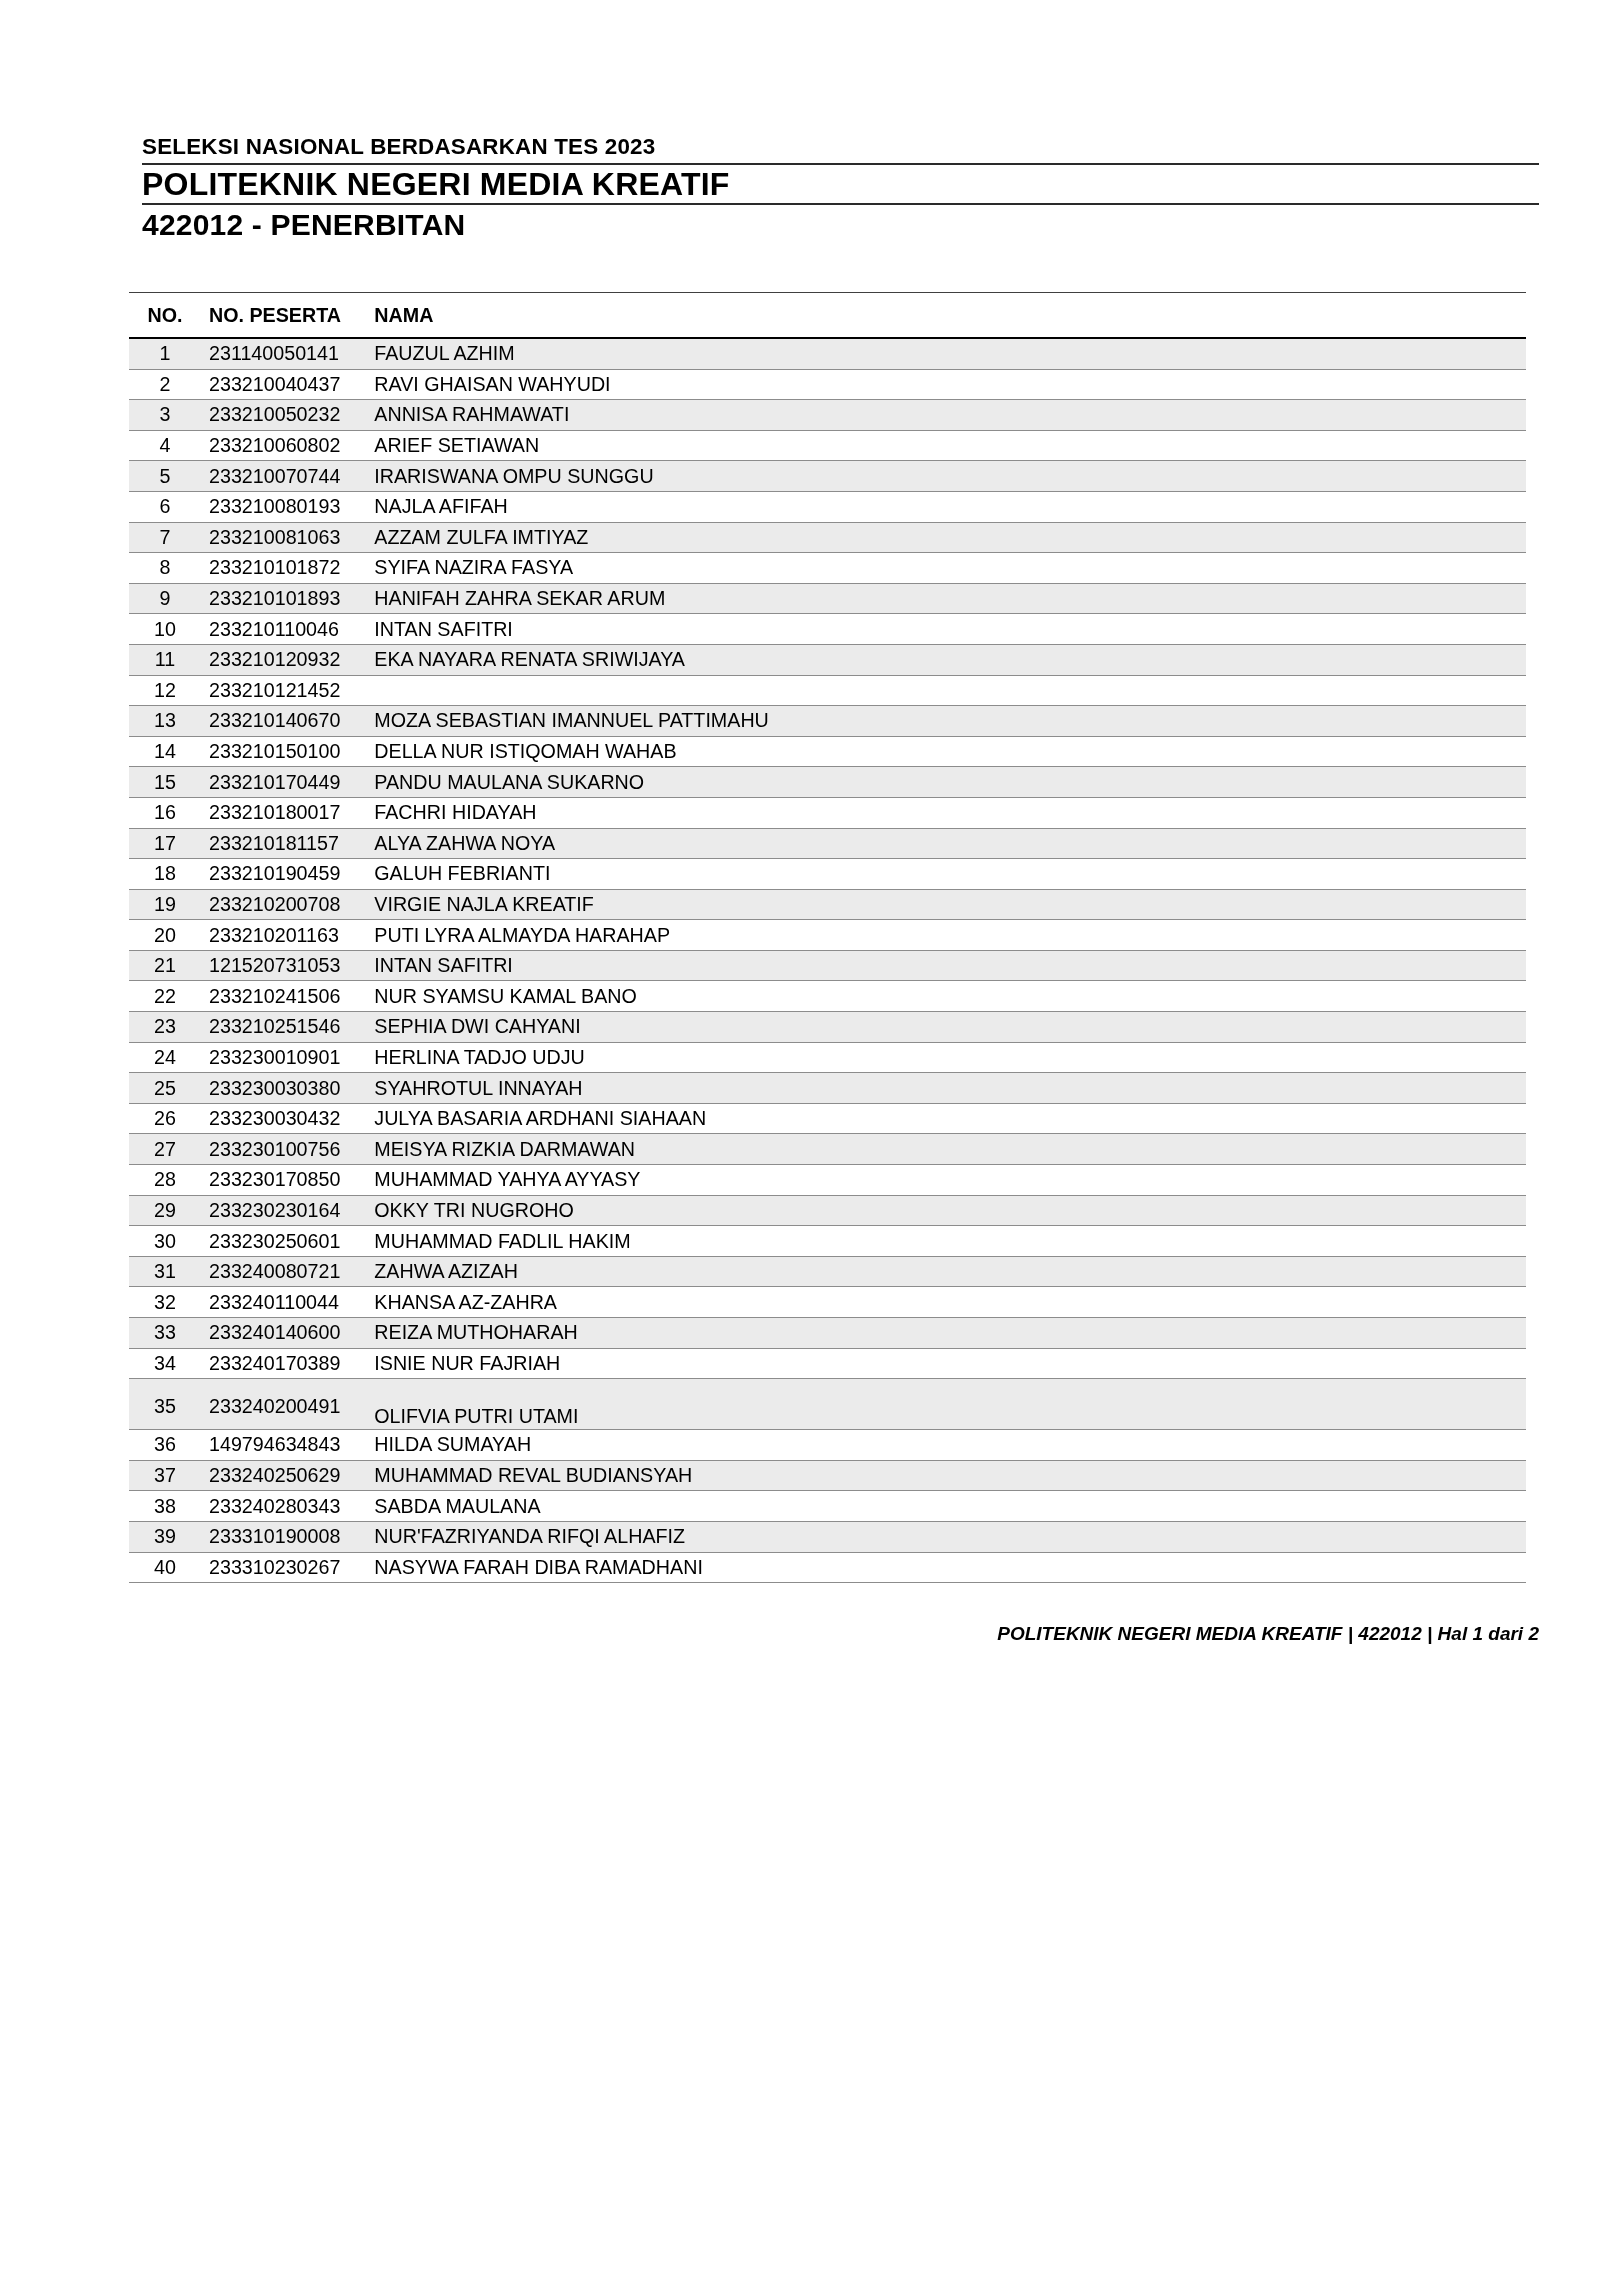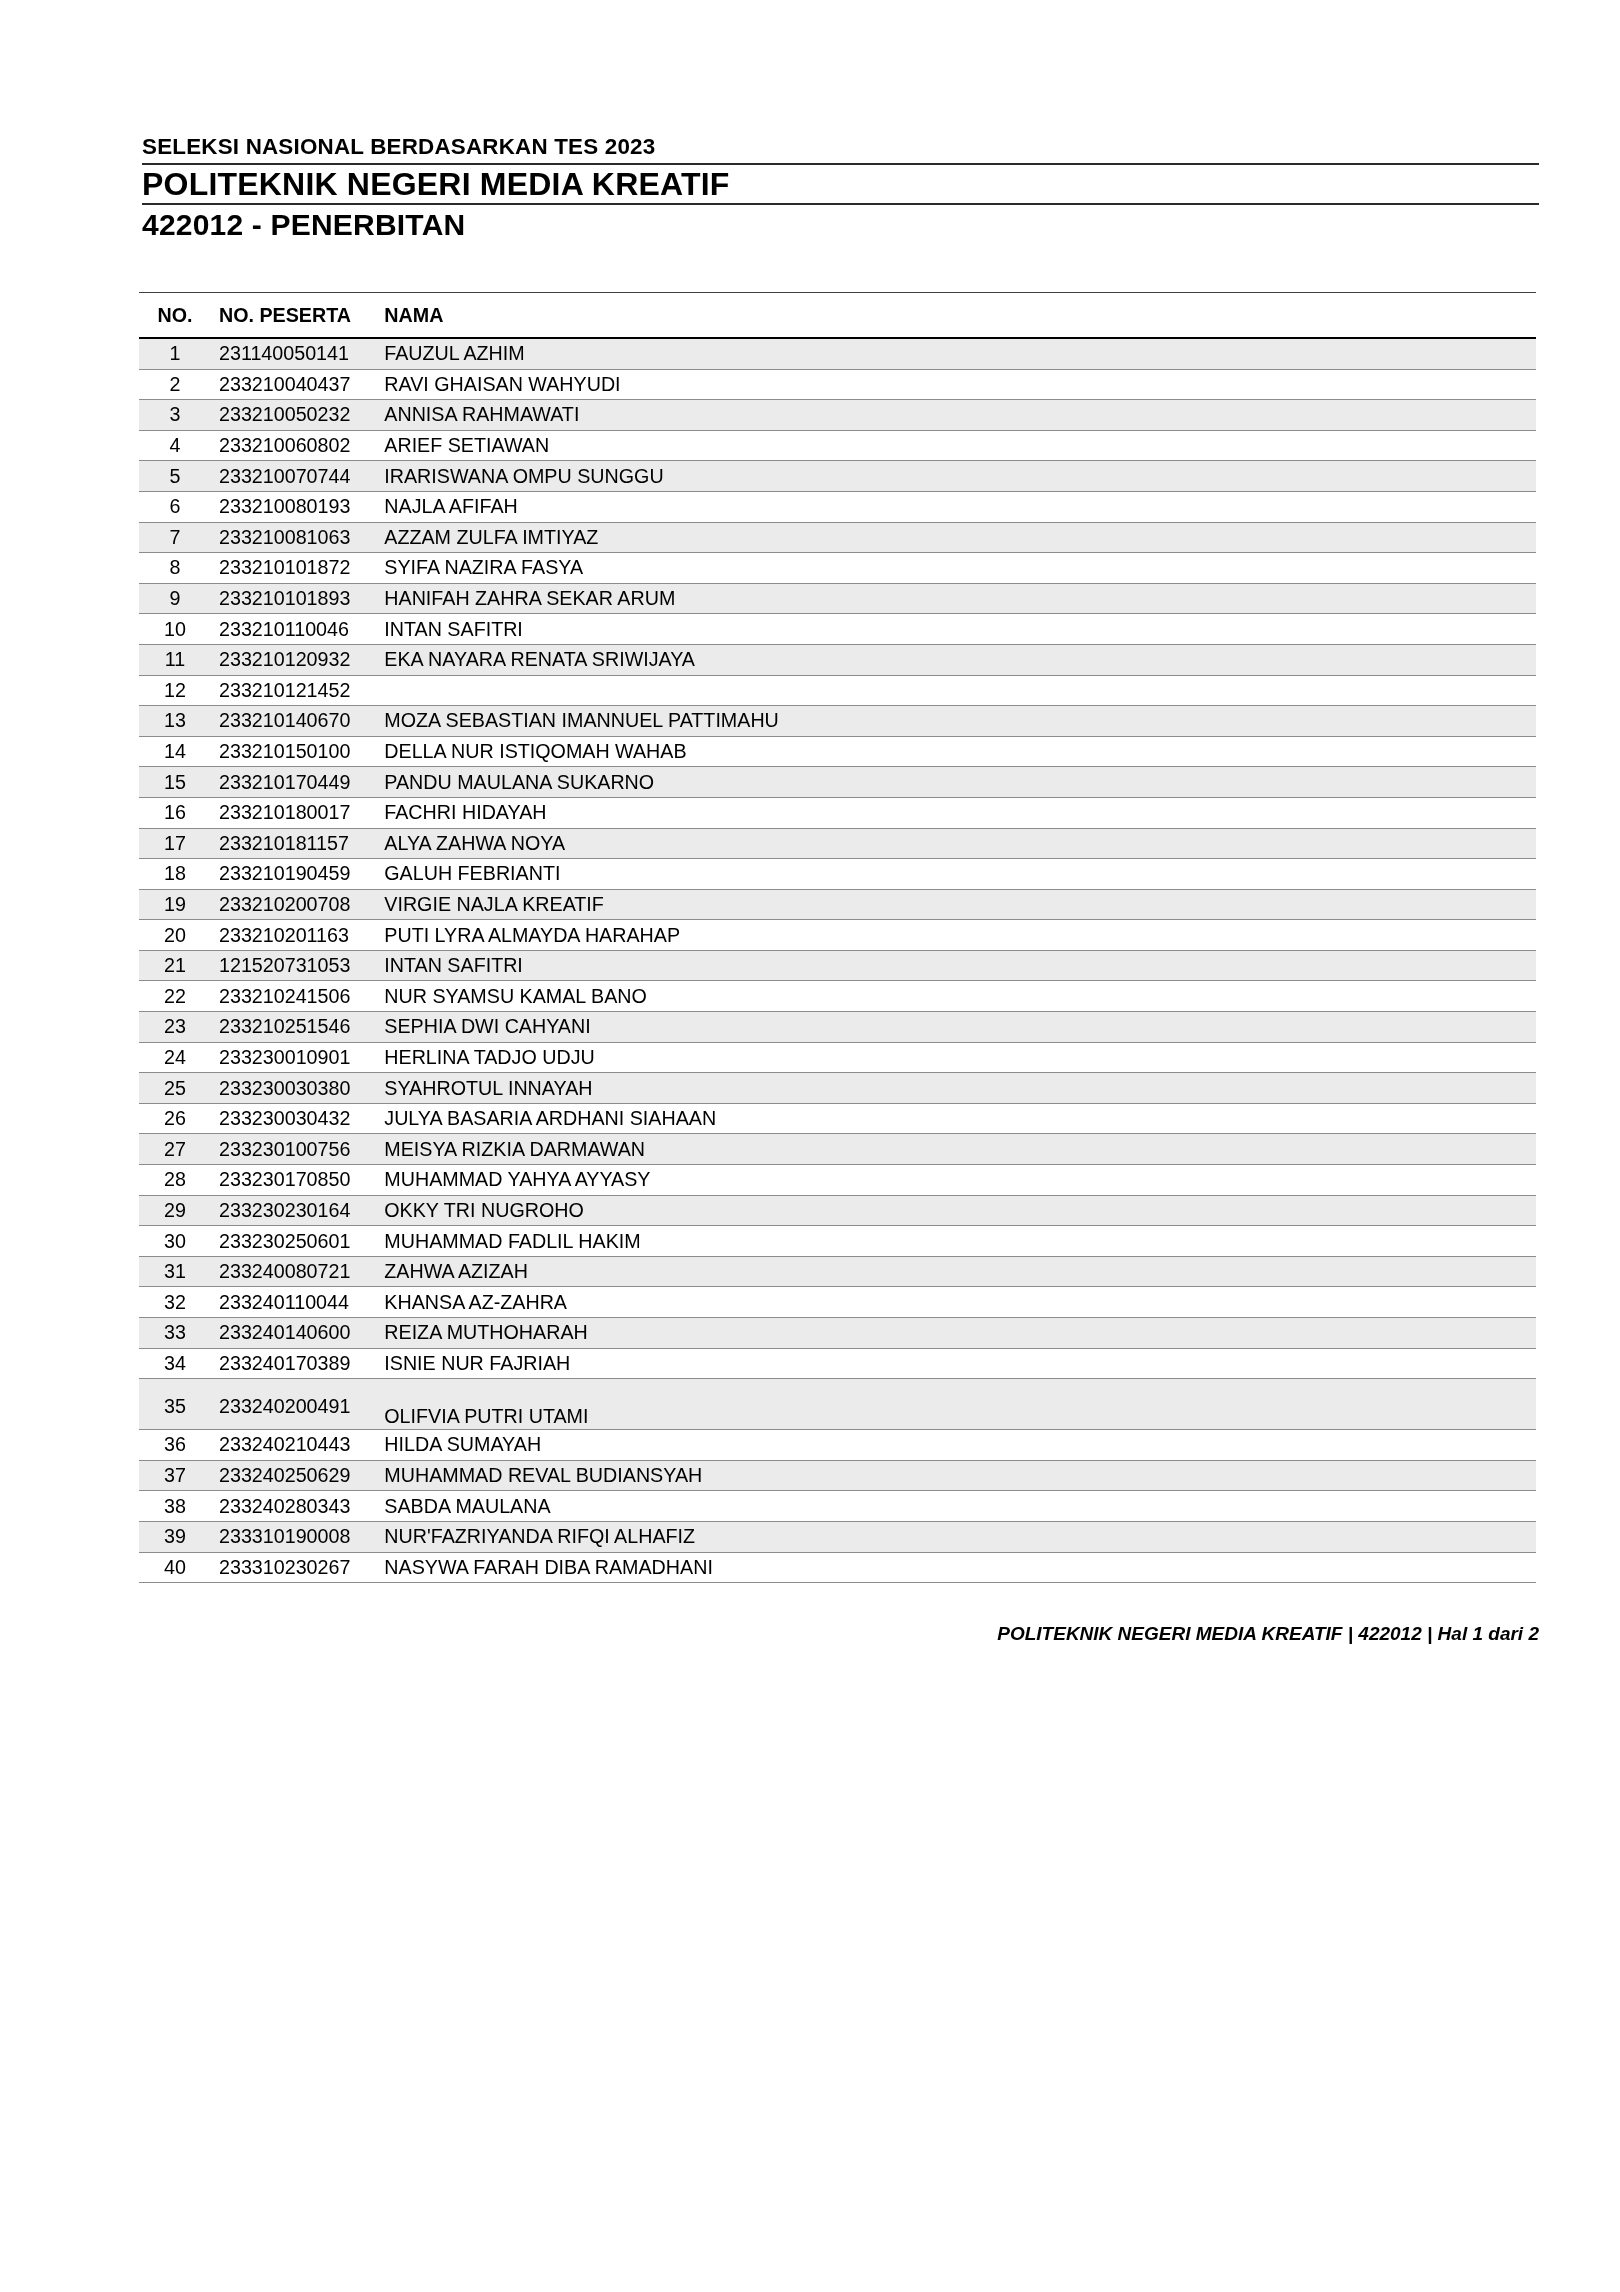--- a/index.html
+++ b/index.html
@@ -40,21 +40,21 @@
   .title-program {
     font-size: 30px;
     font-weight: 700;
     line-height: 39px;
     letter-spacing: 0.2px;
   }
 
   
   .result-table {
     position: absolute;
-    left: 139px;
+    left: 129px;
     top: 292px;
     width: 1397px;
   }
   .thead {
     display: flex;
     align-items: center;
     height: 44px;
     border-top: 1.8px solid #404040;
     border-bottom: 2.7px solid #000000;
     font-weight: 700;
@@ -293,21 +293,21 @@
         <div class="c c-peserta">233240170389</div>
         <div class="c c-nama">ISNIE NUR FAJRIAH</div>
       </div>
       <div class="row striped tall">
         <div class="c c-no">35</div>
         <div class="c c-peserta">233240200491</div>
         <div class="c c-nama">OLIFVIA PUTRI UTAMI</div>
       </div>
       <div class="row">
         <div class="c c-no">36</div>
-        <div class="c c-peserta">233240210443</div>
+        <div class="c c-peserta">149794634843</div>
         <div class="c c-nama">HILDA SUMAYAH</div>
       </div>
       <div class="row striped">
         <div class="c c-no">37</div>
         <div class="c c-peserta">233240250629</div>
         <div class="c c-nama">MUHAMMAD REVAL BUDIANSYAH</div>
       </div>
       <div class="row">
         <div class="c c-no">38</div>
         <div class="c c-peserta">233240280343</div>

